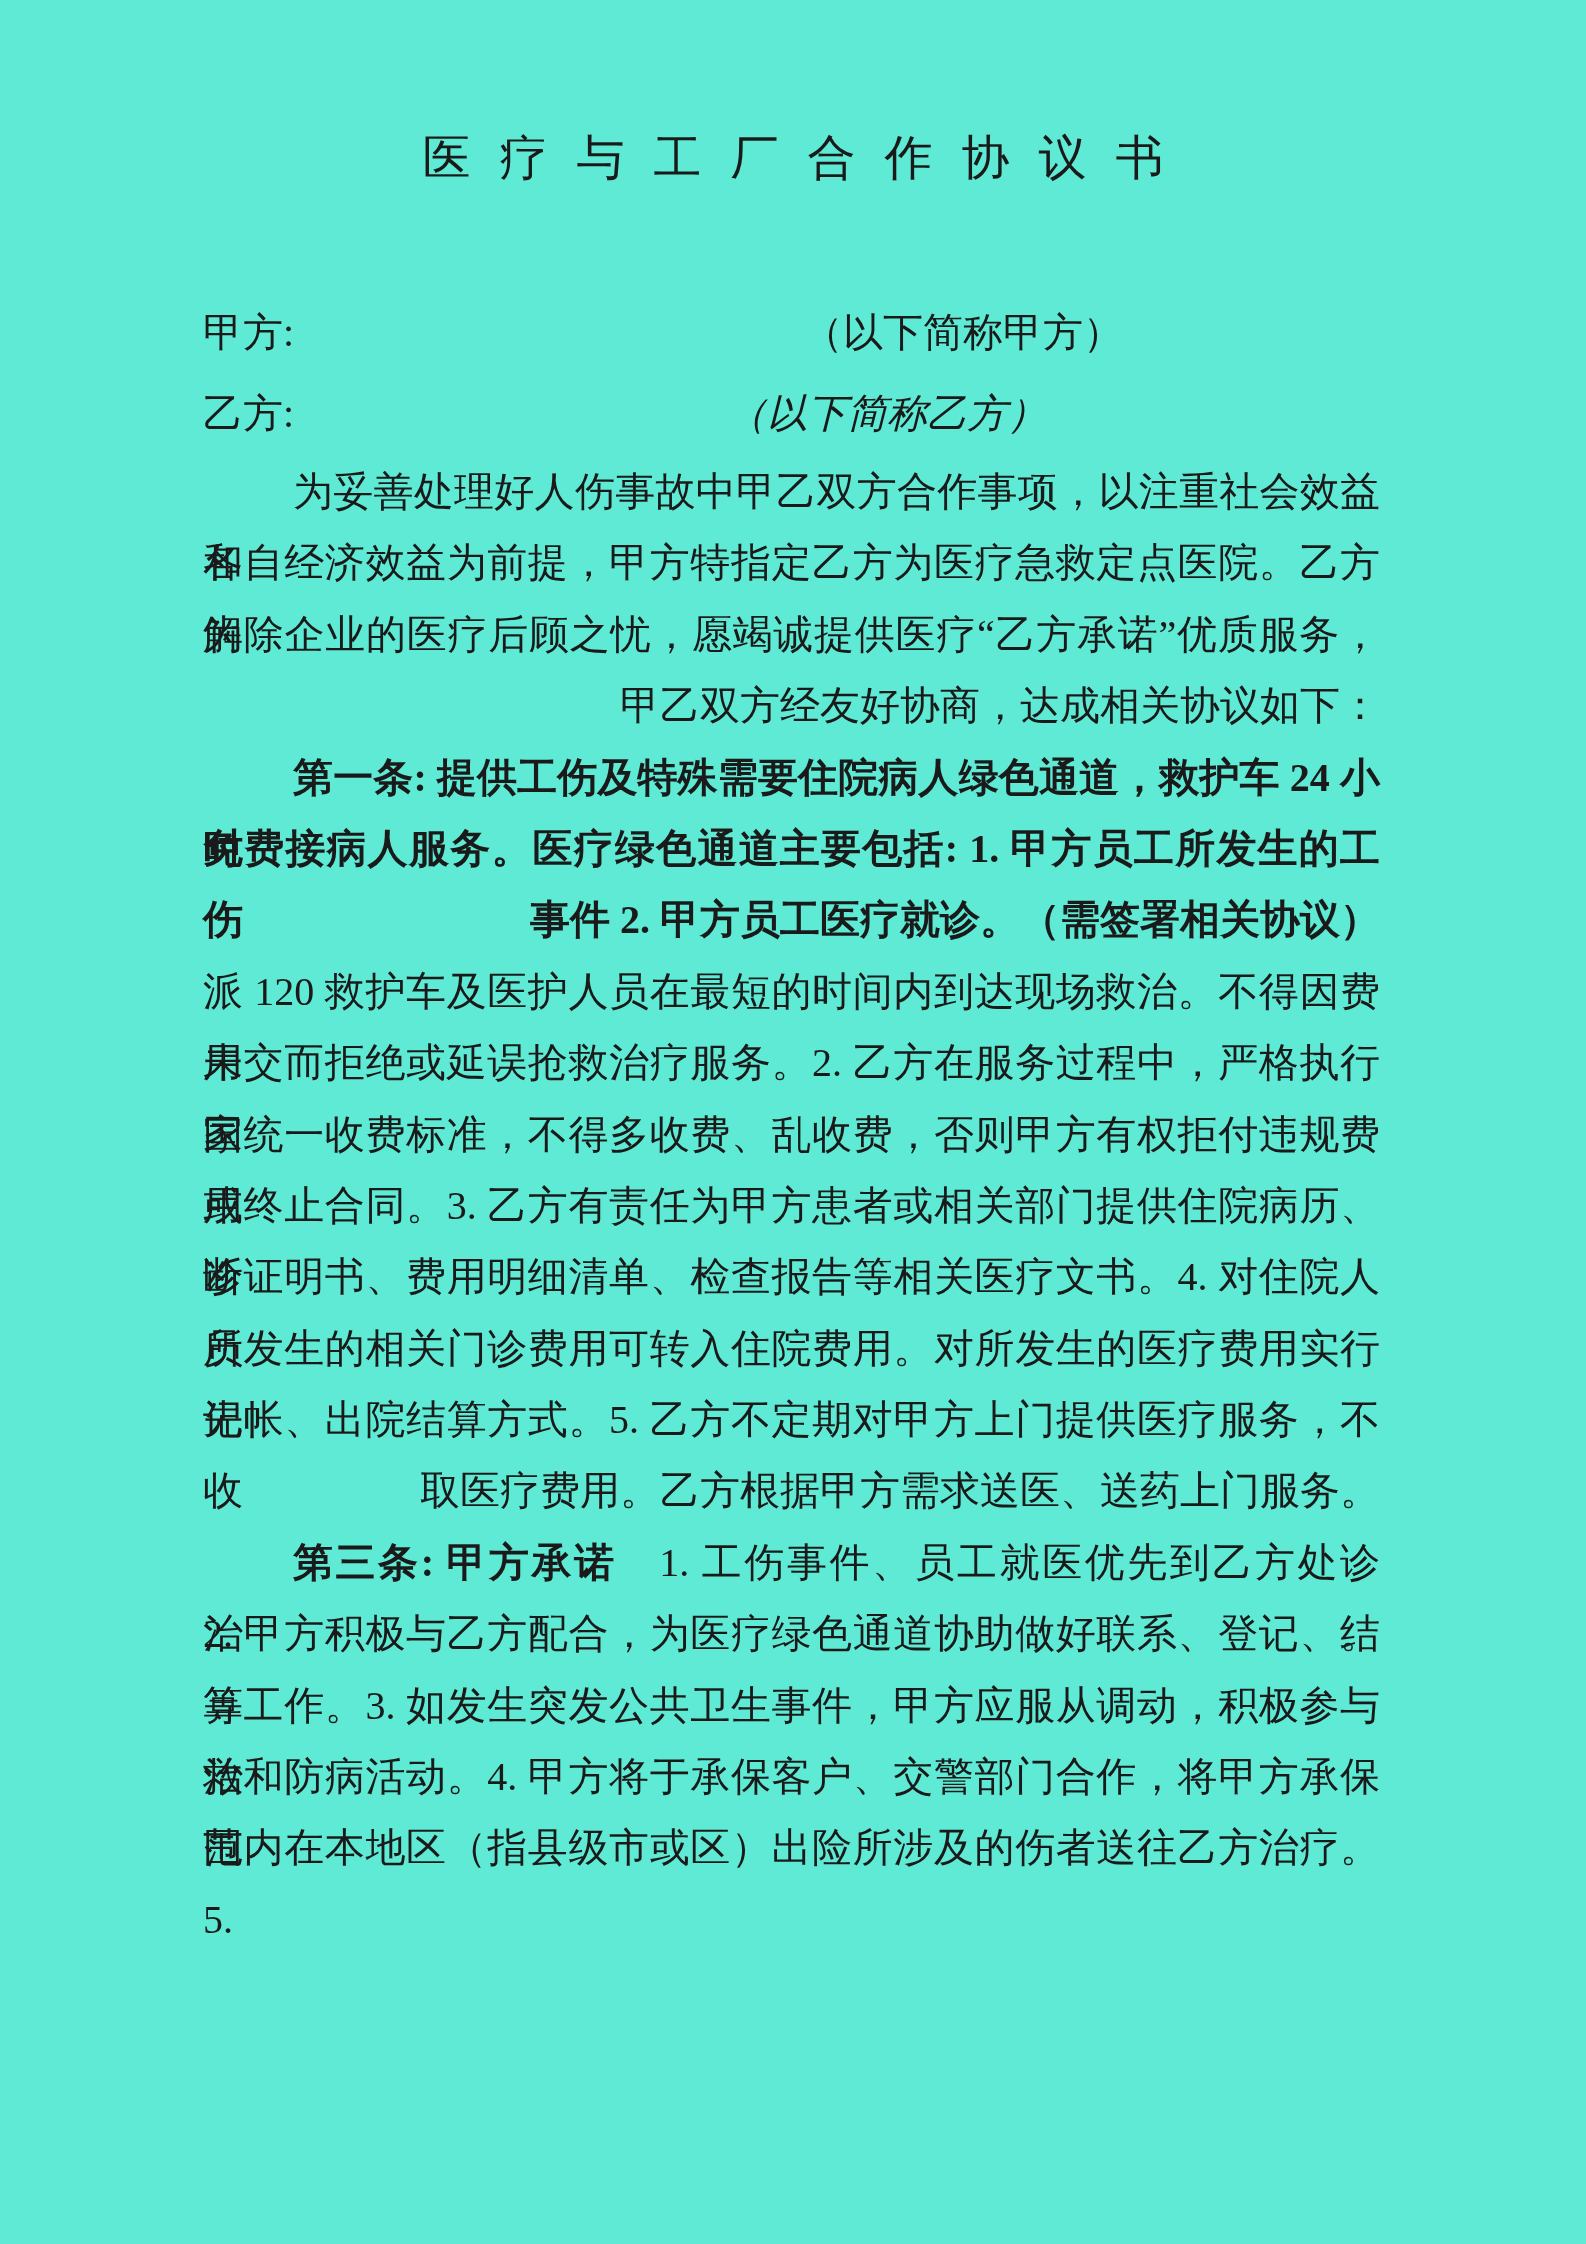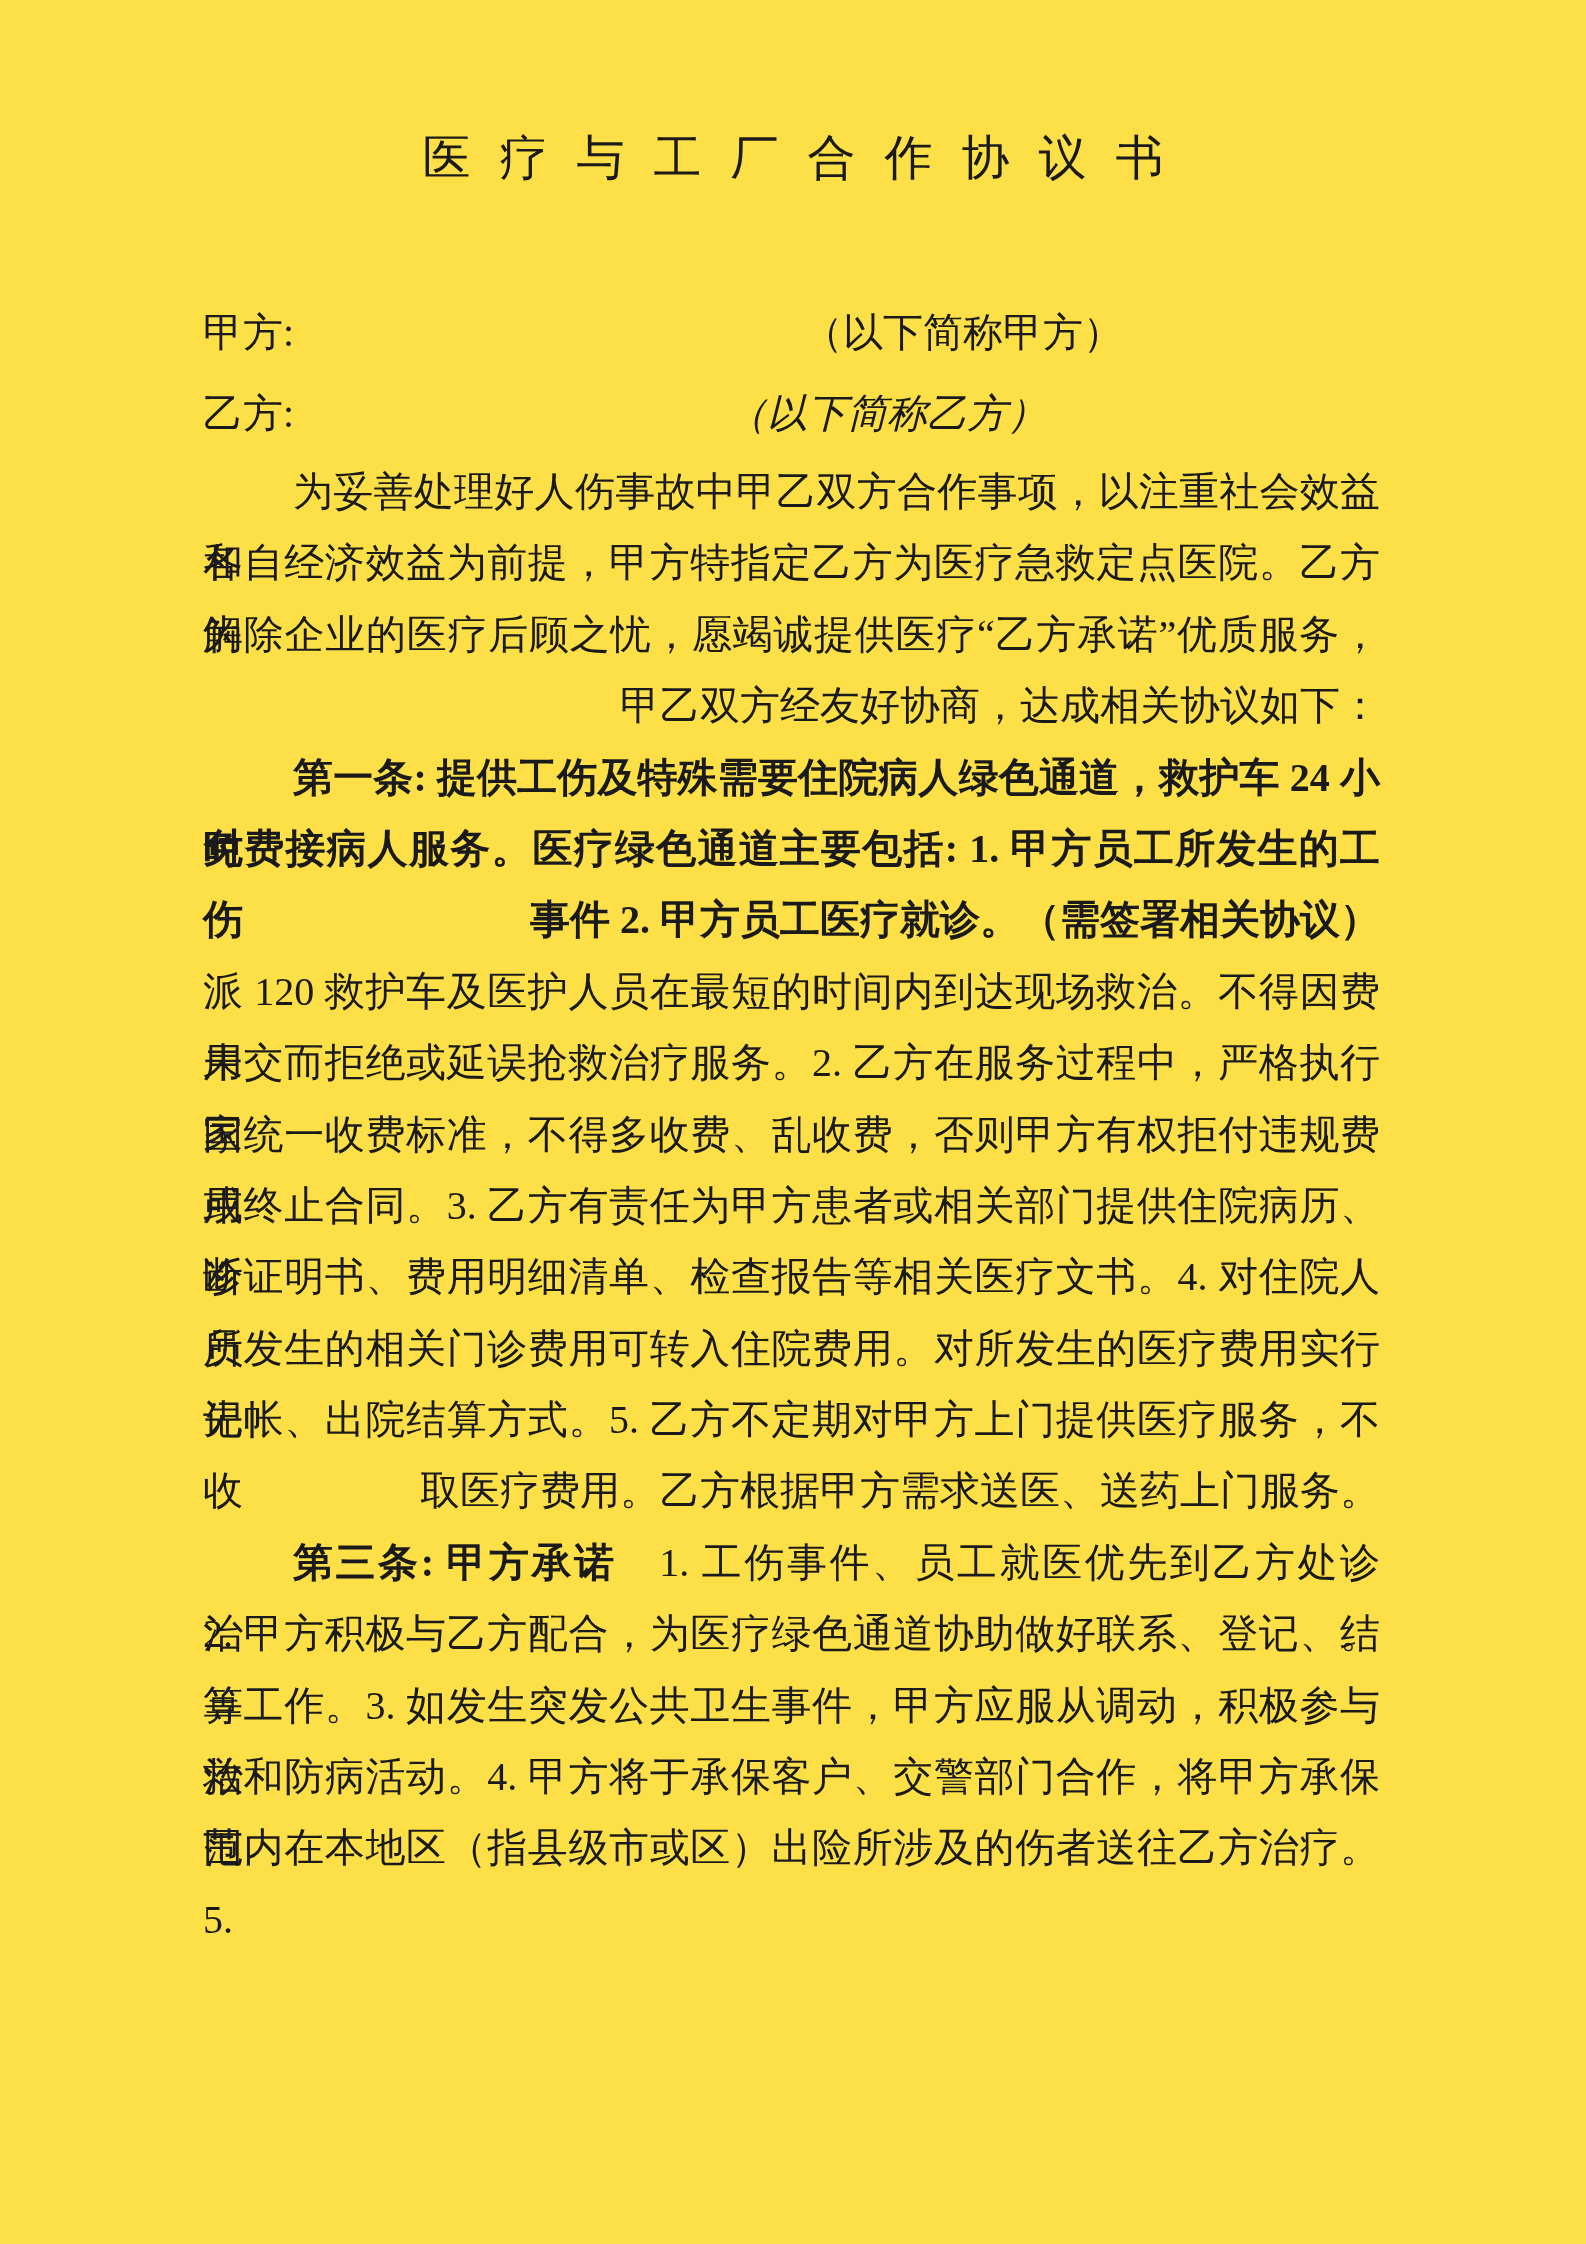--- a/index.html
+++ b/index.html
@@ -1,20 +1,20 @@
 <!DOCTYPE html>
 <html><head>
 <meta charset="utf-8">
 <style>
   html, body { margin: 0; padding: 0; background: #ffffff; }
   .page {
     position: relative;
     width: 1586px;
     height: 2244px;
-    background: #fde047;
+    background: #5eead4;
     overflow: hidden;
     font-family: "Liberation Serif", "DejaVu Serif", serif;
     color: #1a1a1a;
   }
   .title {
     position: absolute;
     top: 126px;
     left: 0;
     width: 100%;
     margin: 0;

